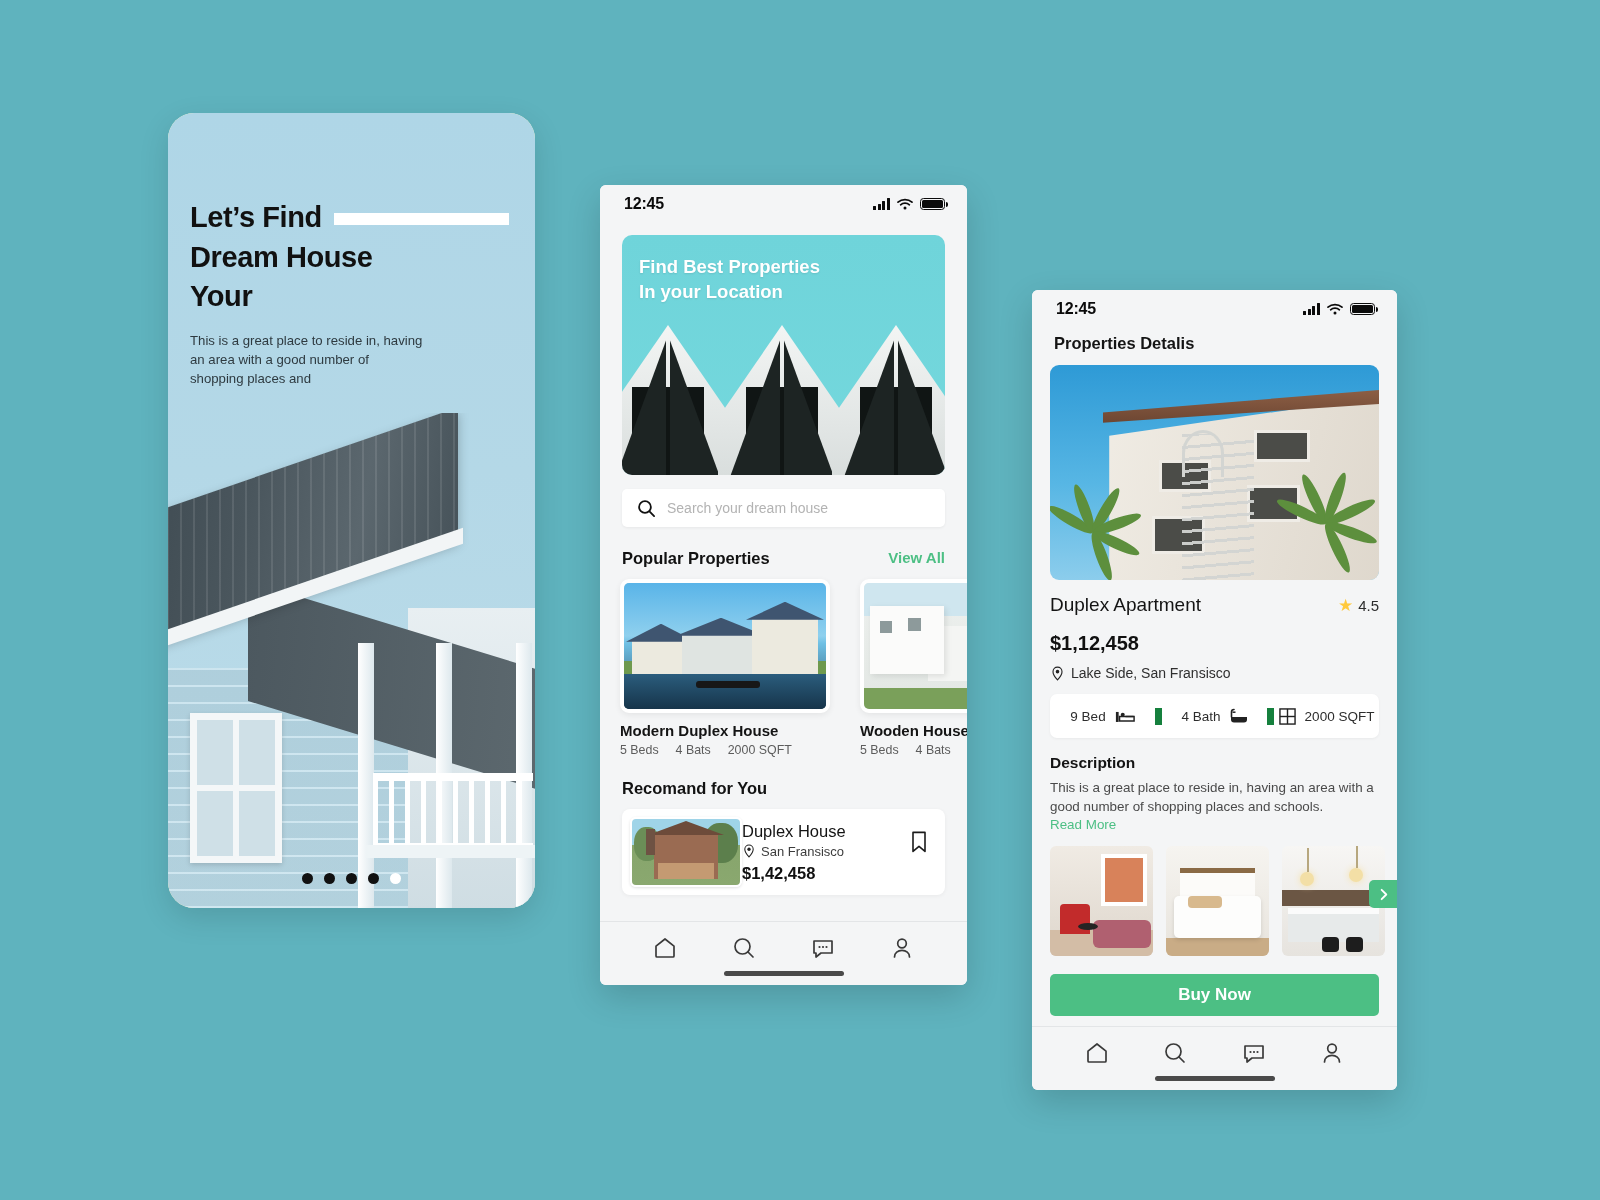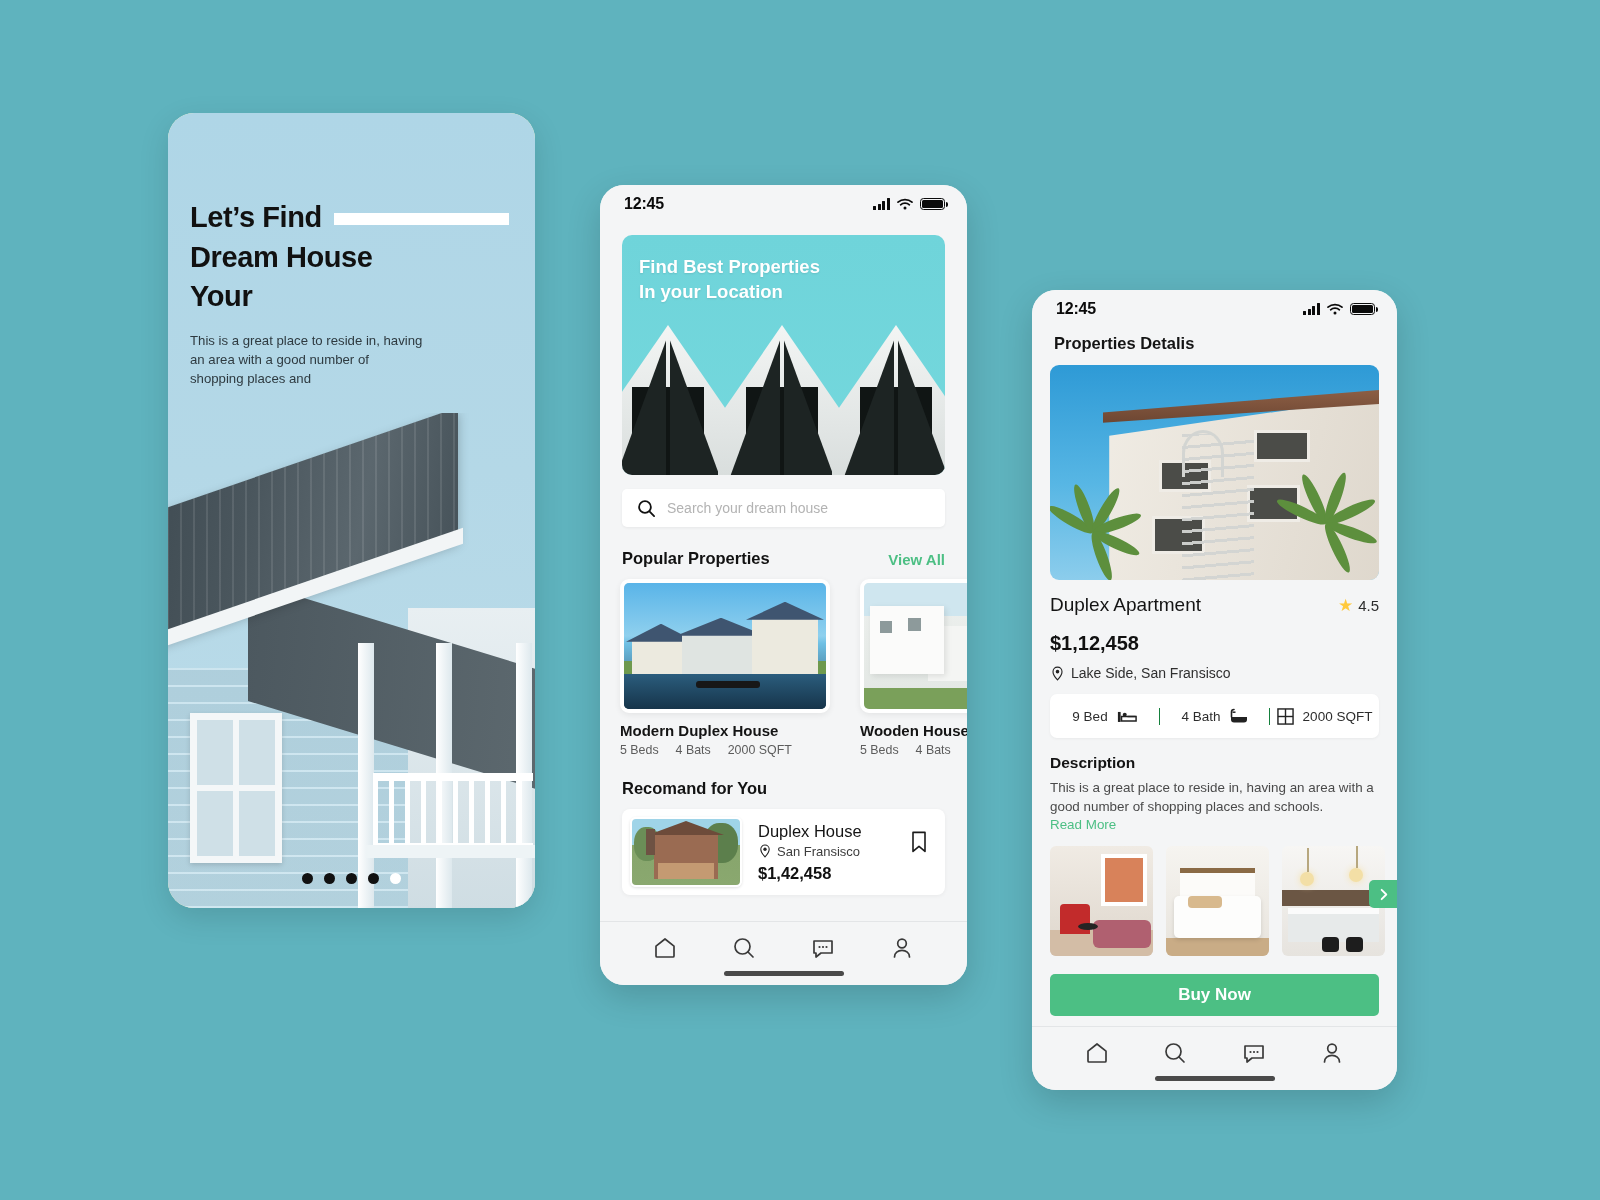--- a/index.html
+++ b/index.html
@@ -94,21 +94,21 @@
   .ob-dots {
     position:absolute; left:0; right:0; bottom: 24px;
     display:flex; justify-content:center; gap:11px;
   }
   .ob-dot { width: 11px; height: 11px; border-radius:50%; background:#111; }
   .ob-dot.inactive { background:#ffffff; }
 
   
   .phone {
     position: absolute; background:#F4F5F6;
-    border-radius: 24px; overflow: hidden;
+    border-radius: 6px; overflow: hidden;
     box-shadow: 0 12px 34px rgba(0,0,0,.16);
   }
   .statusbar {
     height: 38px; display:flex; align-items:center; justify-content:space-between;
     padding: 0 22px 0 24px; background:#F4F5F6;
   }
   .st-time { font-size: 16px; font-weight: 600; color:#0b0b0b; letter-spacing:-.2px; }
   .st-icons { display:flex; align-items:center; gap: 7px; }
   .ic-signal { display:flex; align-items:flex-end; gap:1.6px; height:12px; }
   .ic-signal span { width:3px; background:#0b0b0b; border-radius:.5px; }
@@ -171,21 +171,21 @@
     display:flex; align-items:center; gap:11px; padding: 0 15px;
     box-shadow: 0 1px 3px rgba(0,0,0,.06);
   }
   .searchbar input {
     border:none; outline:none; background:transparent; flex:1;
     font-size: 14px; color:#4a4a4a; font-family:"Liberation Sans",sans-serif;
   }
   .searchbar input::placeholder { color:#b3b3b3; }
 
   .sec-head {
-    margin: 22px 22px 0; display:flex; align-items:flex-end; justify-content:space-between;
+    margin: 22px 22px 0; display:flex; align-items:flex-start; justify-content:space-between;
   }
   .sec-title { font-size: 16.5px; font-weight: 700; color:#121212; }
   .sec-link  { font-size: 15px; font-weight: 600; color:#4CBF84; cursor:pointer; }
 
   .cards-row { margin-top: 11px; padding-left: 20px; display:flex; gap: 22px; }
   .pcard { width: 218px; flex:0 0 auto; }
   .pcard-img {
     width: 210px; height: 134px; border-radius: 9px; overflow:hidden;
     background:#dfe6ea; border: 4px solid #fff; box-shadow: 0 2px 6px rgba(0,0,0,.07);
     position:relative;
@@ -215,21 +215,21 @@
   .ph-white .blk1{ position:absolute; left:6px; top:18%; width:74px;height:54%; background:#fbfbfa; box-shadow:2px 2px 6px rgba(0,0,0,.10);}
   .ph-white .blk2{ position:absolute; left:64px; top:34%; right:6px; bottom:22%; background:#f4f5f3;}
   .ph-white .win{ position:absolute; background:#8d9a9b;}
   .ph-white .w1{ left:16px; top:30%; width:12px;height:12px;}
   .ph-white .w2{ left:44px; top:28%; width:13px;height:13px;}
   .ph-white .lawn{ position:absolute;left:0;right:0;bottom:0;height:17%;background:#7aa05a;}
 
   
   .rec-card {
     margin: 11px 22px 0; height: 86px; background:#fff; border-radius: 8px;
-    display:flex; align-items:center; gap: 16px; padding: 8px 16px 8px 8px;
+    display:flex; align-items:center; padding: 8px 16px 8px 8px;
     box-shadow: 0 1px 4px rgba(0,0,0,.05); position:relative;
   }
   .rec-thumb {
     width: 112px; height: 70px; border-radius: 6px; overflow:hidden; flex:0 0 auto;
     border:2px solid #fff; box-shadow:0 1px 3px rgba(0,0,0,.12); position:relative;
     background: linear-gradient(#9fd4e8 0%, #9fd4e8 40%, #87a56c 40%, #8aa86f 100%);
   }
   .rec-thumb .tree2{position:absolute;right:2px;top:4px;width:34px;height:40px;background:#5c7f4c;border-radius:45%;}
   .rec-thumb .tree3{position:absolute;left:2px;top:8px;width:26px;height:34px;background:#6b8e57;border-radius:45%;}
   .rec-thumb .bld{position:absolute;left:22px;bottom:6px;width:64px;height:46px;background:#9a6b52;}
@@ -281,21 +281,21 @@
   .pd-star { color:#FFC93C; font-size: 17px; }
   .pd-price { margin: 16px 18px 0; font-size: 20px; font-weight: 700; color:#111; }
   .pd-loc { margin: 10px 18px 0; display:flex; align-items:center; gap: 6px; font-size: 14px; color:#2f2f2f; }
 
   .pd-specs {
     margin: 13px 18px 0; height: 44px; background:#fff; border-radius: 7px;
     display:flex; align-items:center; box-shadow:0 1px 3px rgba(0,0,0,.05);
   }
   .spec { flex:1; display:flex; align-items:center; justify-content:center; gap: 9px;
           font-size: 13.5px; color:#2d2d2d; }
-  .spec + .spec { border-left: 1px solid #15803d; }
+  .spec + .spec { border-left: 7px solid #15803d; }
 
   .pd-desc-h { margin: 16px 18px 0; font-size: 15.5px; font-weight:700; color:#141414; }
   .pd-desc { margin: 6px 18px 0; font-size: 13.4px; color:#4a4a4a; line-height: 1.42; }
   .pd-more { margin: 1px 18px 0; font-size: 13.4px; color:#4CBF84; cursor:pointer; }
 
   .pd-thumbs { margin: 14px 0 0 18px; display:flex; gap: 13px; position:relative; }
   .pd-th { width: 103px; height: 110px; border-radius: 6px; overflow:hidden; flex:0 0 auto; position:relative; background:#e9e6e2; }
   
   .th-living{background:linear-gradient(#f0ebe4,#ded6cc);}
   .th-living .wdw{position:absolute;right:6px;top:8px;width:46px;height:52px;background:#d8825a;border:4px solid #ffffff;}

